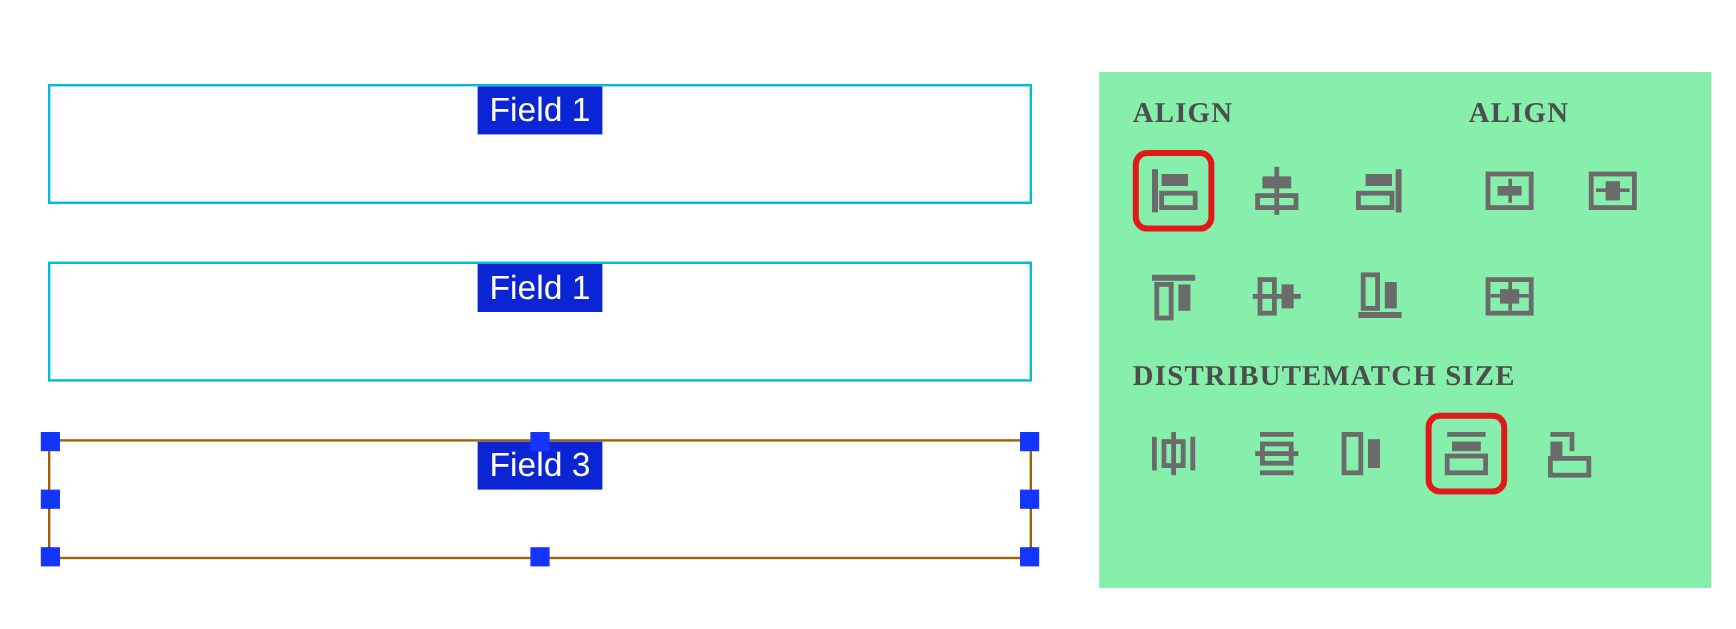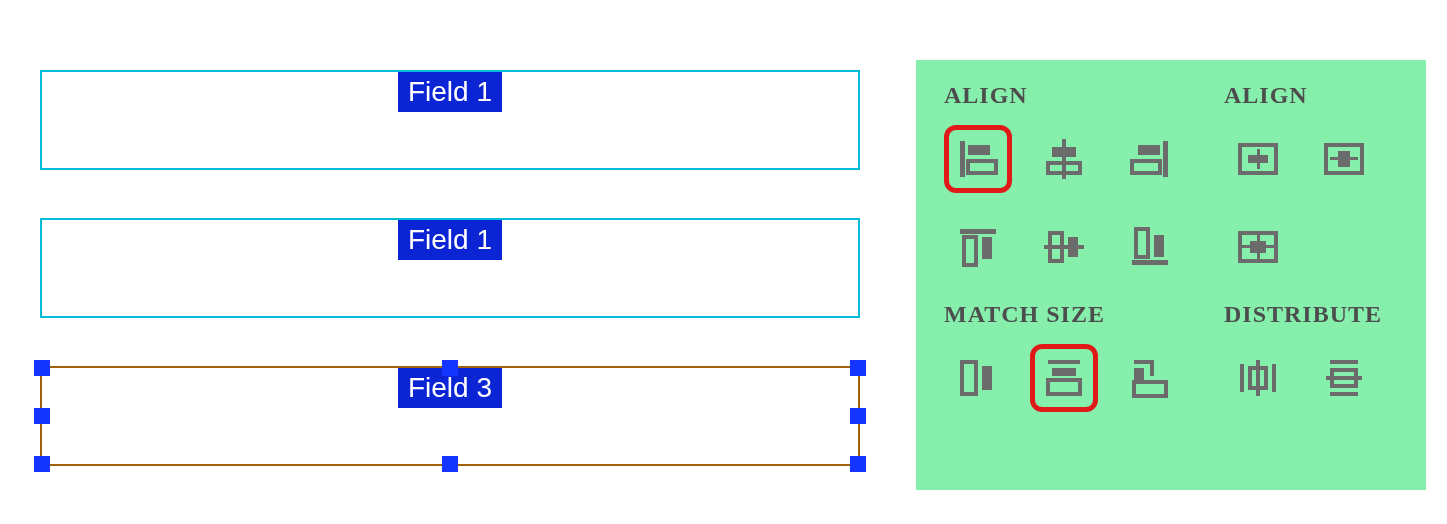--- a/index.html
+++ b/index.html
@@ -204,20 +204,42 @@
             <rect x="14" y="16" width="16" height="12" fill="currentColor"></rect>
             <rect x="21" y="10" width="3" height="24" fill="currentColor"></rect>
             <rect x="6" y="20" width="32" height="3" fill="currentColor"></rect>
           </svg>
         </div>
       </div>
     </div>
   </div>
 
   <div class="section-row">
+    <div class="section dist-col">
+      <div class="section-title">DISTRIBUTE</div>
+      <div class="icon-row">
+        <div class="tool-btn">
+          <svg width="44" height="44" viewBox="0 0 44 44">
+            <rect x="4" y="8" width="4" height="28" fill="currentColor"></rect>
+            <rect x="36" y="8" width="4" height="28" fill="currentColor"></rect>
+            <rect x="14" y="12" width="16" height="20" fill="none" stroke="currentColor" stroke-width="4"></rect>
+            <rect x="20" y="4" width="4" height="36" fill="currentColor"></rect>
+          </svg>
+        </div>
+        <div class="tool-btn">
+          <svg width="44" height="44" viewBox="0 0 44 44">
+            <rect x="8" y="4" width="28" height="4" fill="currentColor"></rect>
+            <rect x="8" y="36" width="28" height="4" fill="currentColor"></rect>
+            <rect x="10" y="14" width="24" height="16" fill="none" stroke="currentColor" stroke-width="4"></rect>
+            <rect x="4" y="20" width="36" height="4" fill="currentColor"></rect>
+          </svg>
+        </div>
+      </div>
+    </div>
+
     <div class="section match-col">
       <div class="section-title">MATCH SIZE</div>
       <div class="icon-row">
         <div class="tool-btn">
           <svg width="44" height="44" viewBox="0 0 44 44">
             <rect x="6" y="6" width="14" height="32" fill="none" stroke="currentColor" stroke-width="4"></rect>
             <rect x="26" y="10" width="10" height="24" fill="currentColor"></rect>
           </svg>
         </div>
         <div class="tool-btn highlight">
@@ -230,37 +252,15 @@
         <div class="tool-btn">
           <svg width="44" height="44" viewBox="0 0 44 44">
             <rect x="6" y="4" width="16" height="4" fill="currentColor"></rect>
             <rect x="6" y="12" width="10" height="12" fill="currentColor"></rect>
             <rect x="22" y="4" width="4" height="16" fill="currentColor"></rect>
             <rect x="6" y="26" width="32" height="14" fill="none" stroke="currentColor" stroke-width="4"></rect>
           </svg>
         </div>
       </div>
     </div>
-
-    <div class="section dist-col">
-      <div class="section-title">DISTRIBUTE</div>
-      <div class="icon-row">
-        <div class="tool-btn">
-          <svg width="44" height="44" viewBox="0 0 44 44">
-            <rect x="4" y="8" width="4" height="28" fill="currentColor"></rect>
-            <rect x="36" y="8" width="4" height="28" fill="currentColor"></rect>
-            <rect x="14" y="12" width="16" height="20" fill="none" stroke="currentColor" stroke-width="4"></rect>
-            <rect x="20" y="4" width="4" height="36" fill="currentColor"></rect>
-          </svg>
-        </div>
-        <div class="tool-btn">
-          <svg width="44" height="44" viewBox="0 0 44 44">
-            <rect x="8" y="4" width="28" height="4" fill="currentColor"></rect>
-            <rect x="8" y="36" width="28" height="4" fill="currentColor"></rect>
-            <rect x="10" y="14" width="24" height="16" fill="none" stroke="currentColor" stroke-width="4"></rect>
-            <rect x="4" y="20" width="36" height="4" fill="currentColor"></rect>
-          </svg>
-        </div>
-      </div>
-    </div>
   </div>
 
 </div>
 
 </body></html>

